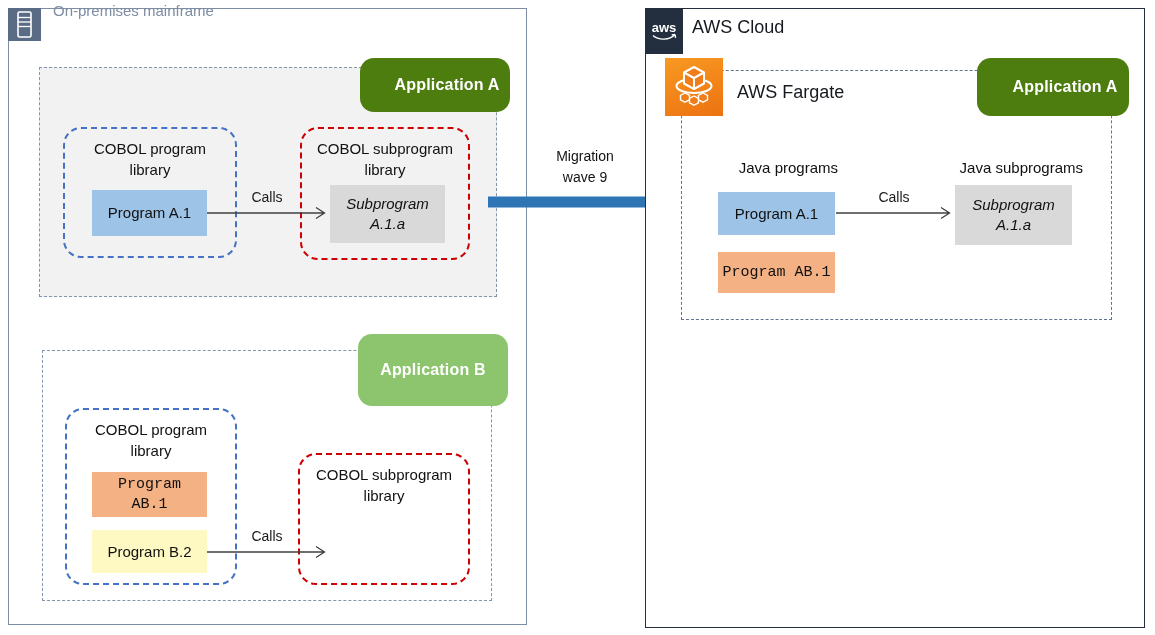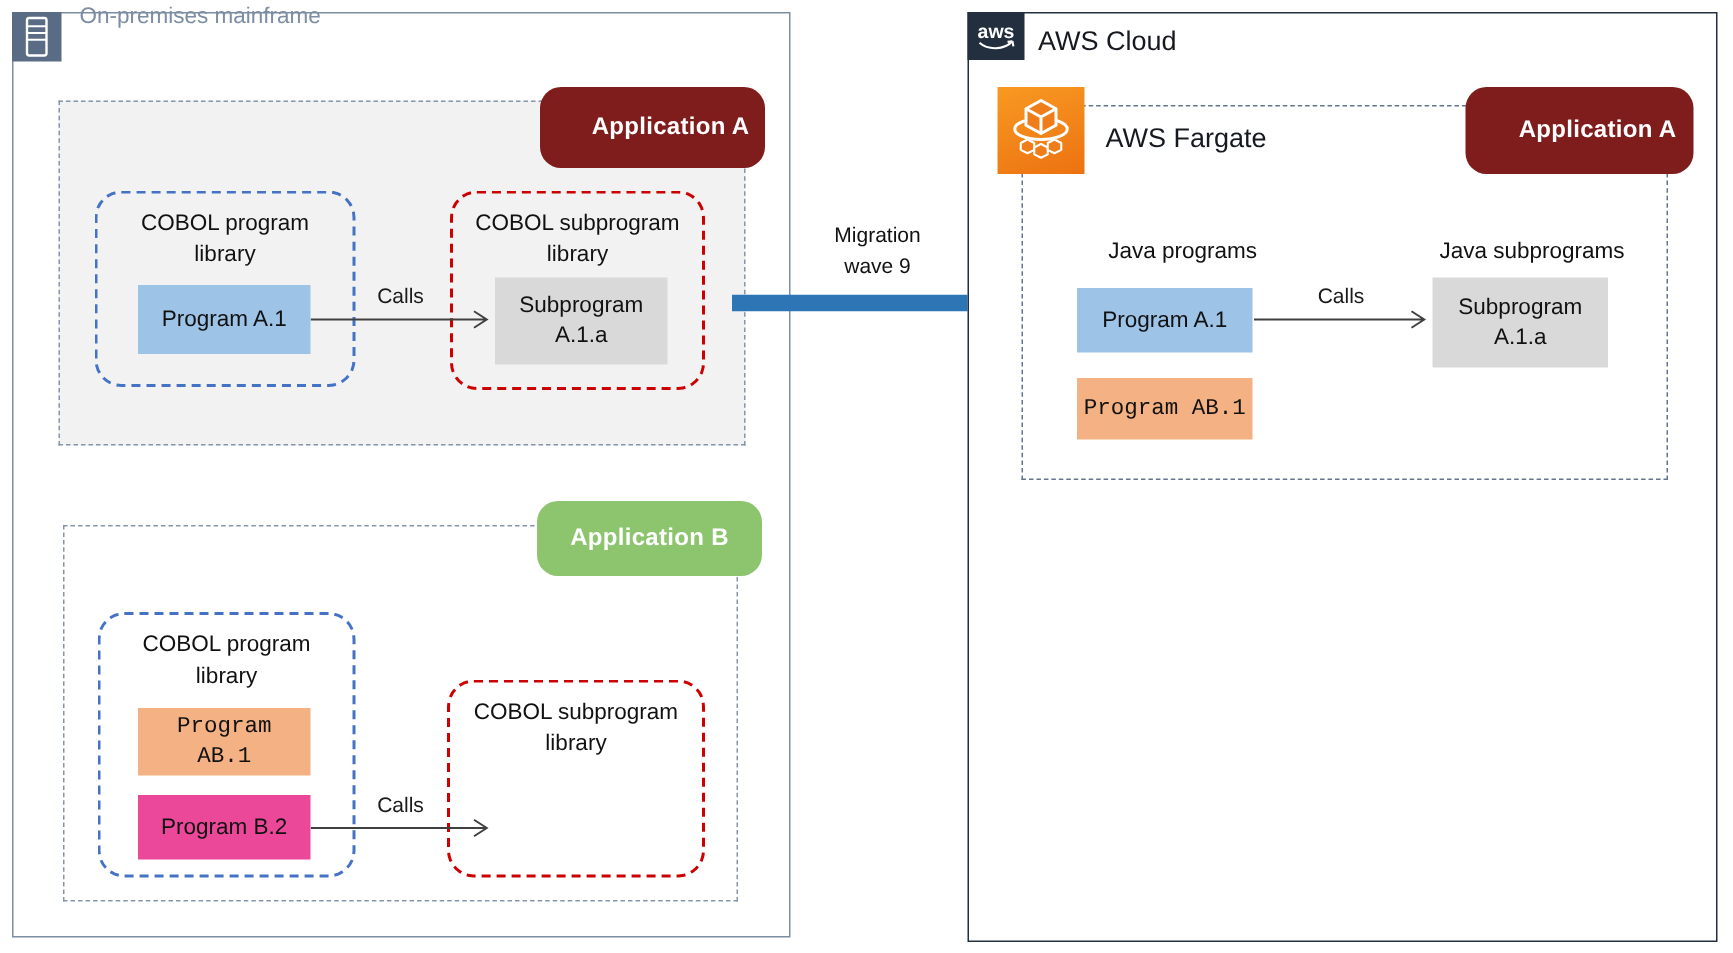--- a/index.html
+++ b/index.html
@@ -14,35 +14,35 @@
   .container-title { font-size:15px; color:#7d8da3; white-space:nowrap; }
   .aws-title { font-size:18px; color:#16191f; white-space:nowrap; }
 
   .group-box { border:1px dashed #8496ab; }
   .group-box.filled { background:#f2f2f2; }
   .inner-dashed { border:1px dashed #62748e; background:#fff; }
 
   .app-label { display:flex; align-items:center; justify-content:center;
                color:#ffffff; font-weight:bold; font-size:16px; border-radius:14px;
                z-index:5; letter-spacing:.2px; }
-  .app-label.blue { background:#7f1d1d;padding-left:24px; }
+  .app-label.blue { background:#4d7c0f;padding-left:24px; }
   .app-label.green { background:#8cc56d; }
 
   .lib-box { border:2px dashed; border-radius:18px; background:transparent; }
   .lib-box.blue { border-color:#4472c4; }
   .lib-box.red { border-color:#cc0000; }
   .lib-title { position:absolute; left:0; right:0; top:9px; text-align:center;
                font-size:15px; line-height:21px; color:#111; padding:0 10px; }
 
   .pbox { display:flex; align-items:center; justify-content:center; text-align:center;
           font-size:15px; line-height:20px; color:#111; padding:2px 4px; z-index:3; }
   .pbox.blue   { background:#9dc3e6; }
-  .pbox.gray   { background:#d9d9d9; }
+  .pbox.gray   { background:#d9d9d9;font-style:italic; }
   .pbox.orange { background:#f4b183;font-family:Liberation Mono, monospace; }
-  .pbox.green  { background:#ec4899; }
+  .pbox.green  { background:#fef9c3; }
   .pbox.yellow { background:#ffe699; }
 
   .calls-label { font-size:14px; color:#1a1a1a; text-align:center; }
   .migration-label { font-size:14px; line-height:21px; color:#111; text-align:center; }
 
   .section-title { font-size:15px; color:#111; text-align:right; white-space:nowrap; }
 
   .fargate-bg { background:linear-gradient(160deg,#f89922 0%,#ec7211 100%); z-index:6; }
   .navy-bg { background:#232f3e; }
   .slate-bg { background:#5a6c85; }
@@ -81,21 +81,21 @@
 
   <div class="abs pbox gray" style="left:330px; top:185px; width:115px; height:58px;">Subprogram A.1.a</div>
 
   <div class="abs calls-label" style="left:232px; top:189px; width:70px;">Calls</div>
   <svg class="abs" style="left:207px; top:203px;" width="124" height="20">
     <path d="M0 10 H117 M109 4.5 L117.5 10 L109 15.5" stroke="#404040" stroke-width="1.3" fill="none"></path>
   </svg>
 
   <div class="abs group-box" style="left:42px; top:350px; width:450px; height:251px;"></div>
 
-  <div class="abs app-label green" style="left:358px; top:334px; width:150px; height:50px;">Application B</div>
+  <div class="abs app-label green" style="left:358px; top:334px; width:150px; height:72px;">Application B</div>
 
   <div class="abs lib-box blue" style="left:65px; top:408px; width:172px; height:177px;">
     <div class="lib-title">COBOL program library</div>
   </div>
 
   <div class="abs pbox orange" style="left:92px; top:472px; width:115px; height:45px;">Program AB.1</div>
 
   <div class="abs pbox green" style="left:92px; top:530px; width:115px; height:43px;">Program B.2</div>
 
   <div class="abs lib-box red" style="left:298px; top:453px; width:172px; height:132px;">
@@ -111,21 +111,21 @@
   <div class="abs migration-label" style="left:535px; top:146px; width:100px;">
     <div>Migration</div>
     <div>wave 9</div>
   </div>
   <svg class="abs" style="left:488px; top:182px;" width="194" height="40">
     <polygon points="0,14.5 168,14.5 168,3 190,20 168,37 168,25.5 0,25.5" fill="#2e75b6"></polygon>
   </svg>
 
   <div class="abs aws-container" style="left:645px; top:8px; width:500px; height:620px;"></div>
 
-  <div class="abs corner-icon navy-bg" style="left:645px; top:8px; width:38px; height:32px;">
+  <div class="abs corner-icon navy-bg" style="left:645px; top:8px; width:38px; height:46px;">
     <svg width="38" height="38" viewBox="0 0 38 38">
       <text x="19" y="20" text-anchor="middle" font-size="13" font-weight="bold" font-family="Liberation Sans, sans-serif" fill="#ffffff">aws</text>
       <path d="M8 23.5 C 13.5 28.5, 24.5 28.5, 30 22.5" stroke="#ffffff" stroke-width="1.4" fill="none"></path>
       <path d="M30 22.5 l0.6 3.4 M30 22.5 l-3.3 0.4" stroke="#ffffff" stroke-width="1.4" fill="none"></path>
     </svg>
   </div>
 
   <div class="abs aws-title" style="left:692px; top:17px;">AWS Cloud</div>
 
   <div class="abs inner-dashed" style="left:681px; top:70px; width:431px; height:250px;"></div>

